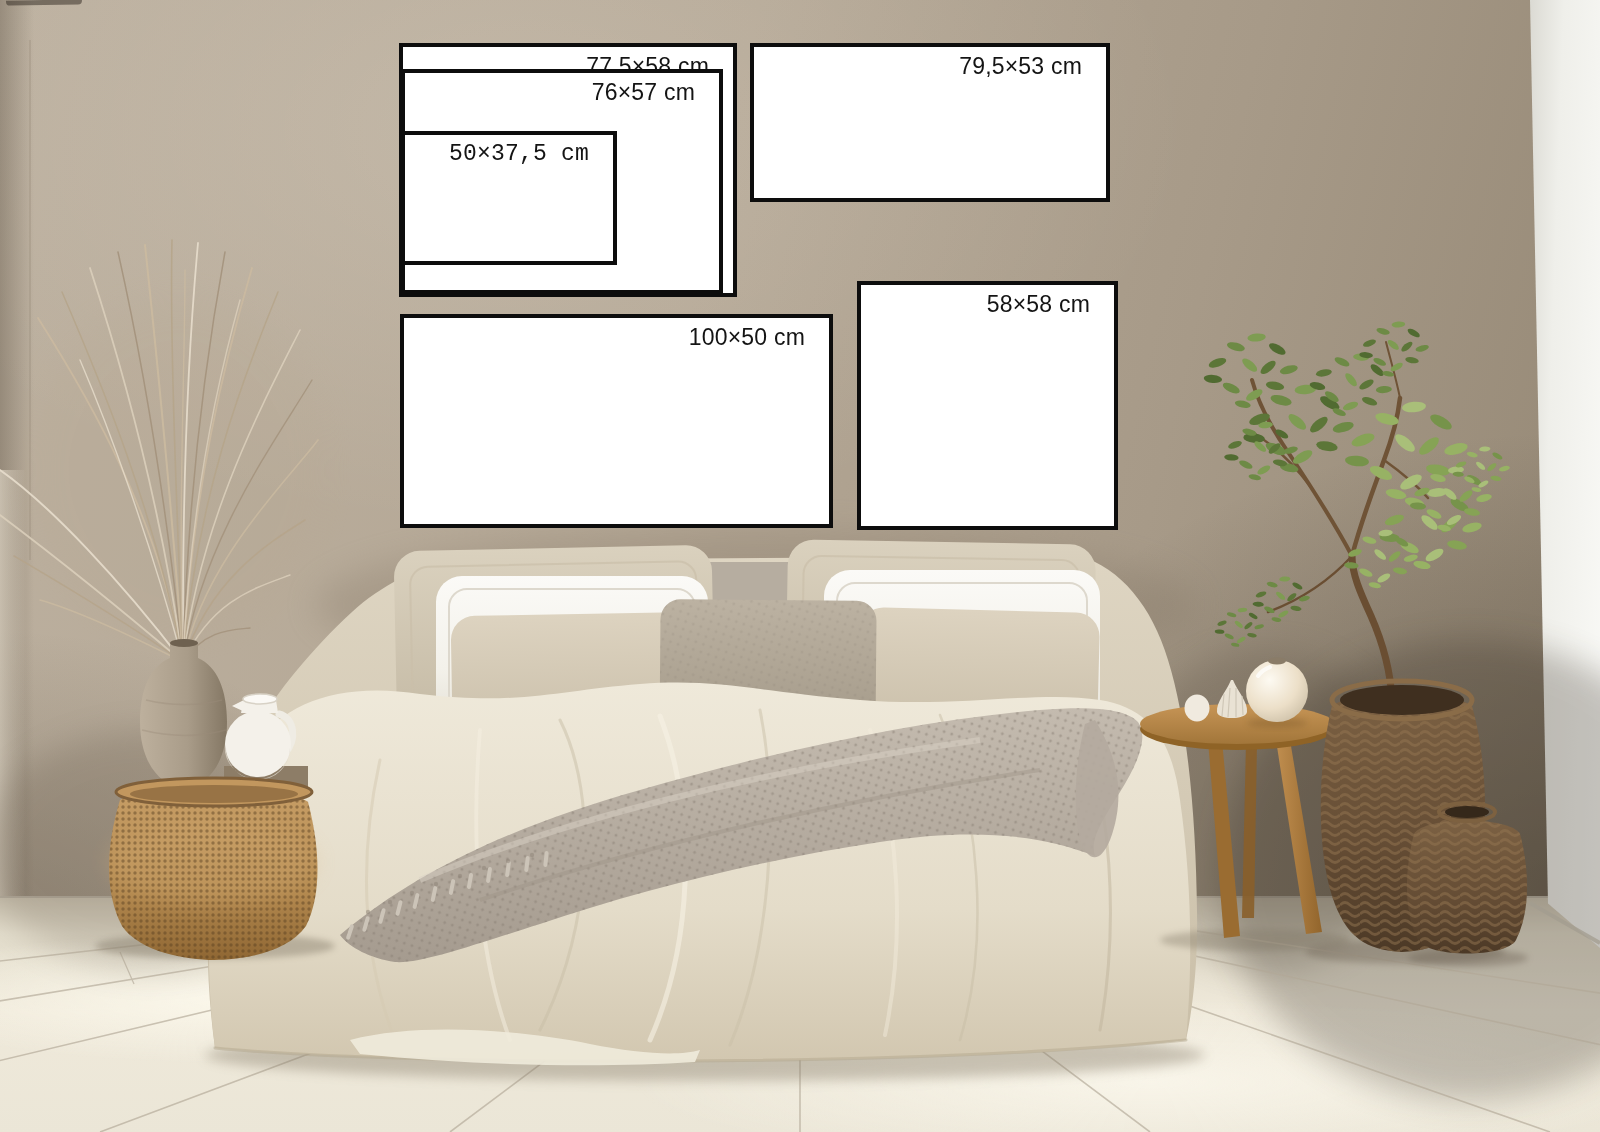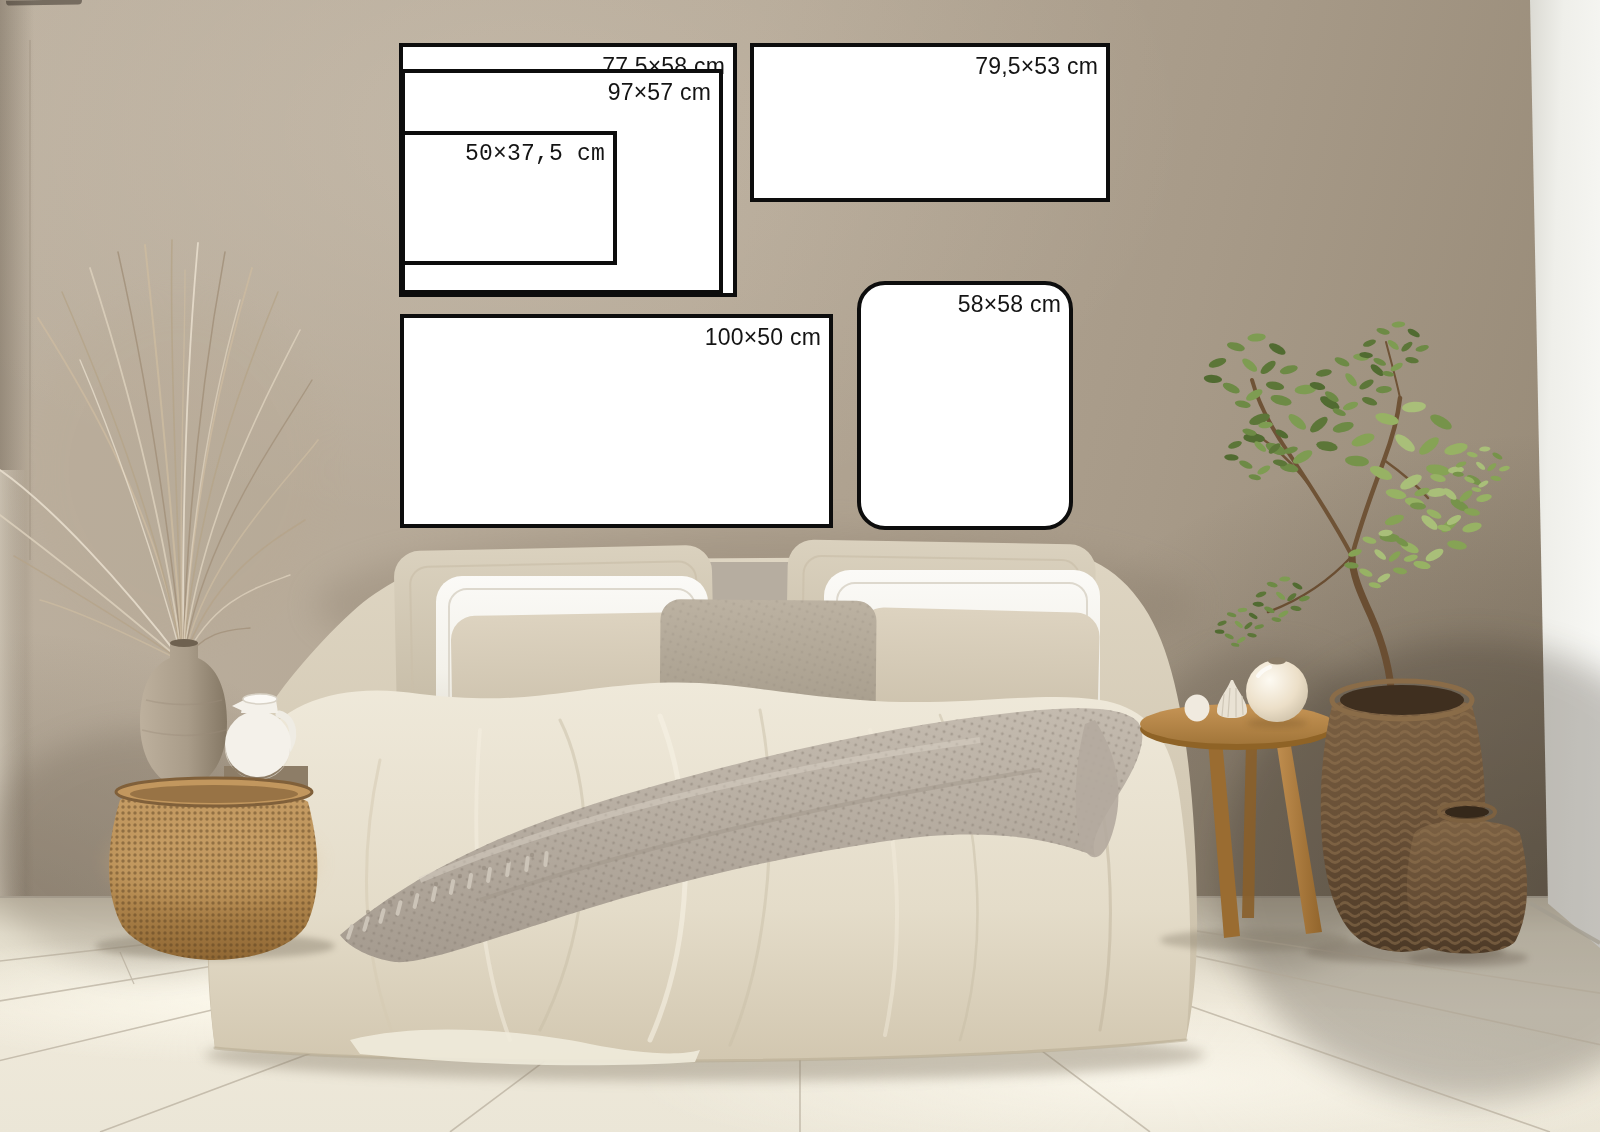--- a/index.html
+++ b/index.html
@@ -43,30 +43,30 @@
       linear-gradient(180deg, #cbc3b1 0%, #e2dccb 15%, #efe9da 48%, #ebe6d7 100%);
     border-top:2px solid rgba(118,106,90,.45);
   }
   .scene { position:absolute; left:0; top:0; z-index:5; }
   
   .size-frame {
     position:absolute; background:#ffffff; border:4px solid #0d0d0d;
     box-sizing:border-box; z-index:30;
   }
   .size-frame .frame-label {
-    position:absolute; top:5px; right:8px;
+    position:absolute; top:5px; right:24px;
     font-size:23px; line-height:28px; color:#141414; letter-spacing:.2px;
     white-space:nowrap;
   }
   .fA { left:399px; top:43px;  width:338px; height:254px; }
   .fB { left:401px; top:69px;  width:322px; height:225px; }
   .fC { left:401px; top:131px; width:216px; height:134px;font-family:Liberation Mono, monospace; }
   .fD { left:750px; top:43px;  width:360px; height:159px; }
   .fE { left:400px; top:314px; width:433px; height:214px;text-align:right; }
-  .fF { left:857px; top:281px; width:216px; height:249px;border-radius:28px; }
+  .fF { left:857px; top:281px; width:261px; height:249px; }
 </style>
 </head>
 <body>
 
 <div class="stage">
 
   <div class="wall"></div>
   <div class="wall-left-shade"></div>
   <div class="wall-left-light"></div>
   <div class="corner-sliver"></div>
@@ -410,21 +410,21 @@
         <ellipse cx="1467" cy="812" rx="28" ry="9" fill="none" stroke="#7d6140" stroke-width="4"></ellipse>
         <ellipse cx="1467" cy="812" rx="22" ry="6" fill="#35281a"></ellipse>
       </g>
     </g>
   </svg>
 
   <div class="size-frame fA">
     <span class="frame-label">77,5×58 cm</span>
   </div>
   <div class="size-frame fB">
-    <span class="frame-label">97×57 cm</span>
+    <span class="frame-label">76×57 cm</span>
   </div>
   <div class="size-frame fC">
     <span class="frame-label">50×37,5 cm</span>
   </div>
   <div class="size-frame fD">
     <span class="frame-label">79,5×53 cm</span>
   </div>
   <div class="size-frame fE">
     <span class="frame-label">100×50 cm</span>
   </div>

